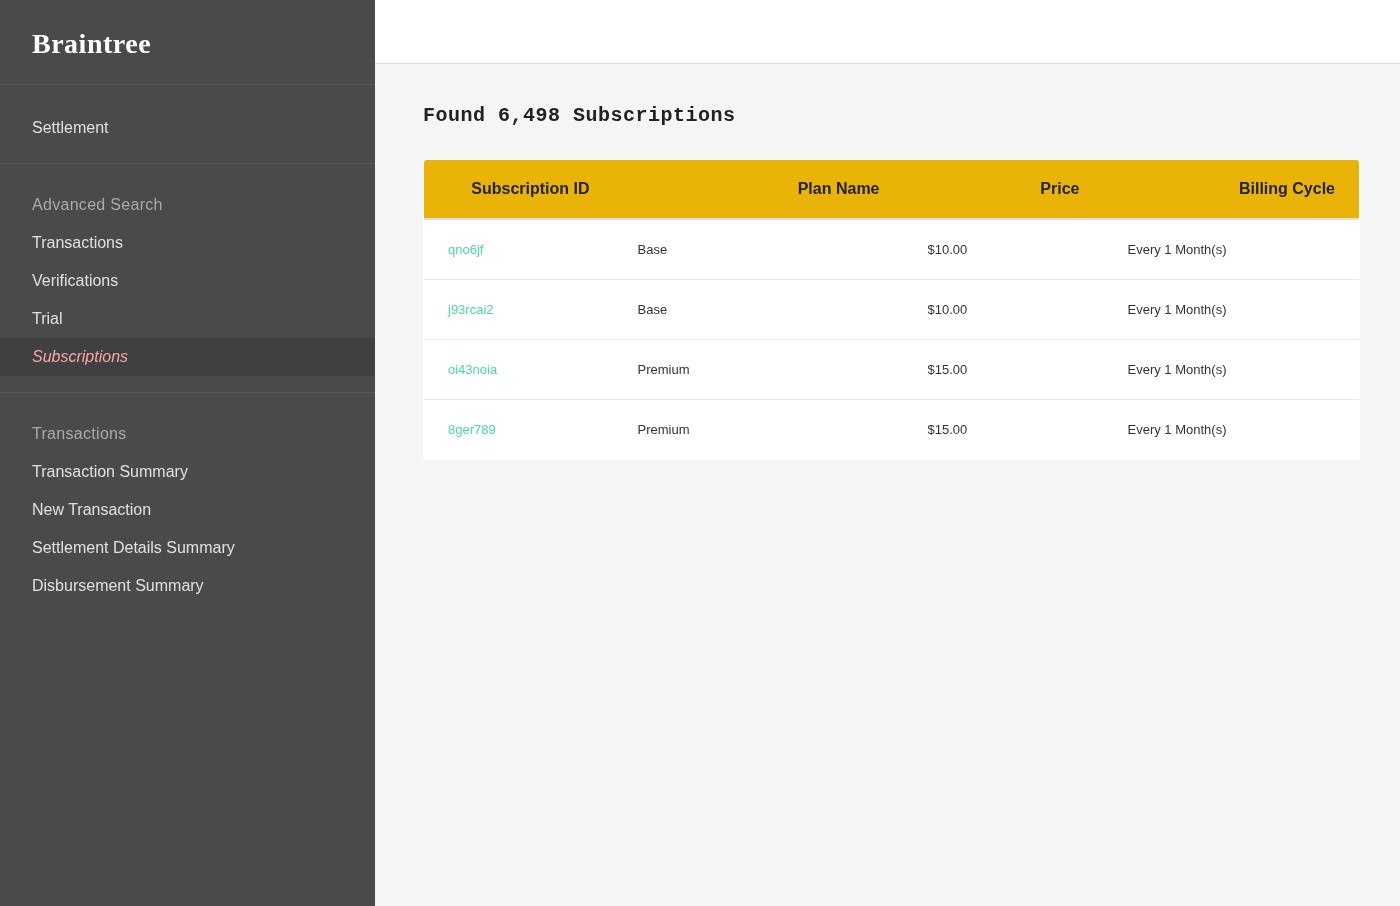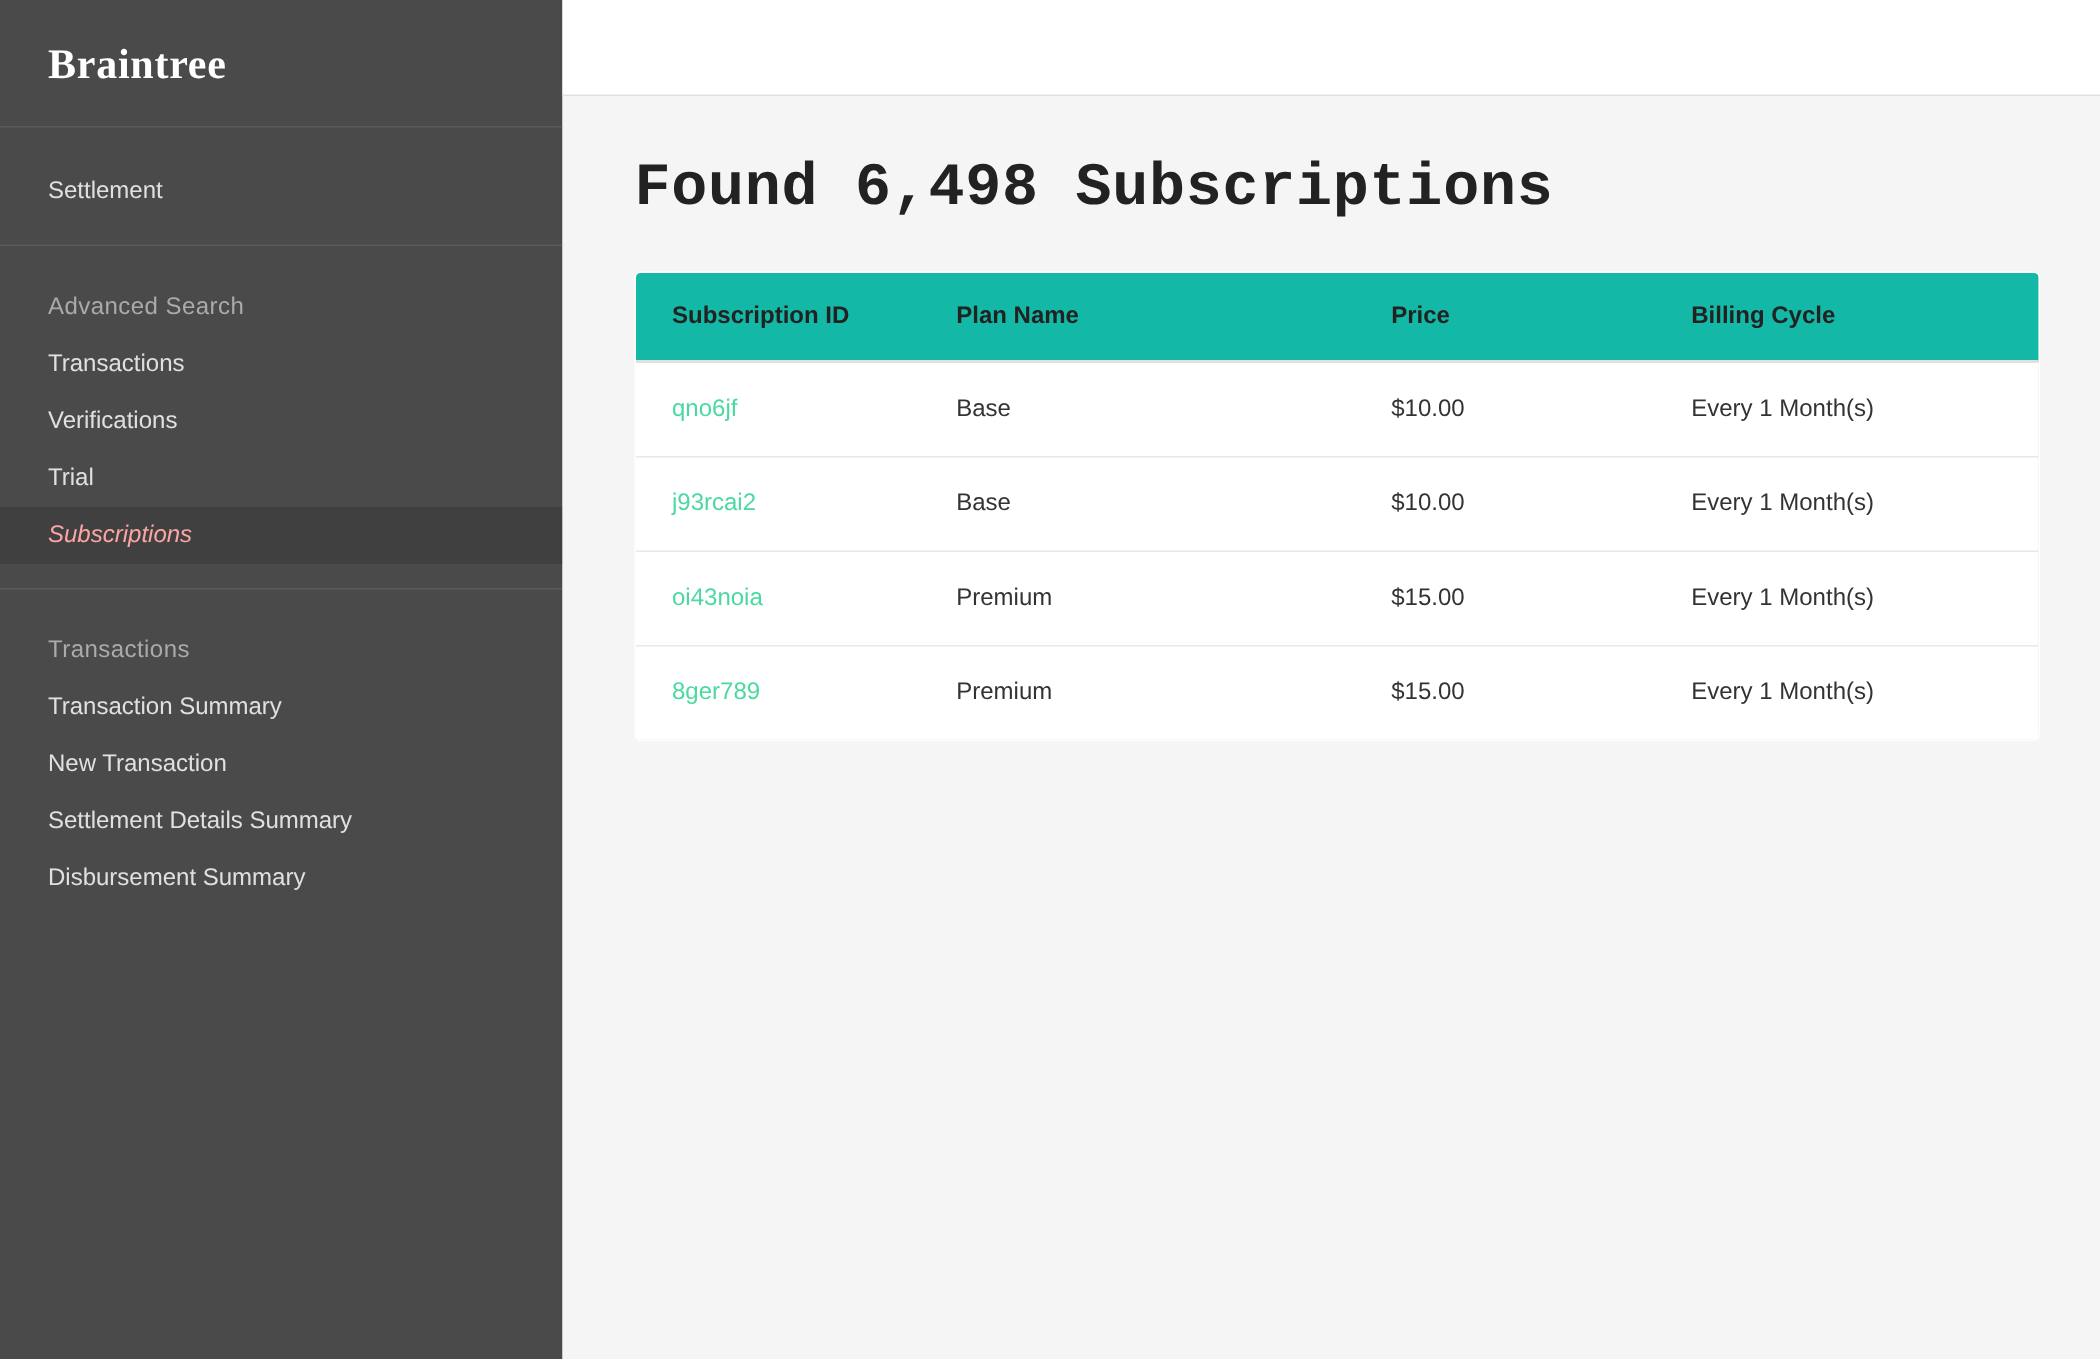--- a/index.html
+++ b/index.html
@@ -80,21 +80,21 @@
       border-bottom: 1px solid #e0e0e0;
       padding: 18px 40px;
       min-height: 64px;
     }
 
     #main-content {
       padding: 40px 40px 40px 48px;
     }
 
     #results-title {
-      font-size: 40px;
+      font-size: 20px;
       font-weight: bold;
       font-family: 'Courier New', Courier, monospace;
       color: #222;
       margin-bottom: 32px;
       letter-spacing: 0.5px;
     }
 
     
     #subscriptions-table {
       width: 100%;
@@ -103,31 +103,31 @@
       border: 1px solid #e0e0e0;
       border-radius: 4px;
       overflow: hidden;
     }
 
     #subscriptions-table thead tr {
       border-bottom: 2px solid #e0e0e0;
     }
 
     #subscriptions-table th {
-      text-align: left;
+      text-align: right;
       padding: 20px 24px;
       font-size: 16px;
       font-weight: bold;
       color: #222;
-      background: #14b8a6;
+      background: #eab308;
     }
 
     #subscriptions-table td {
       padding: 22px 24px;
-      font-size: 16px;
+      font-size: 13px;
       color: #333;
       border-bottom: 1px solid #e8e8e8;
     }
 
     #subscriptions-table tr:last-child td {
       border-bottom: none;
     }
 
     .subscription-id-link {
       color: #4cd9a0;

